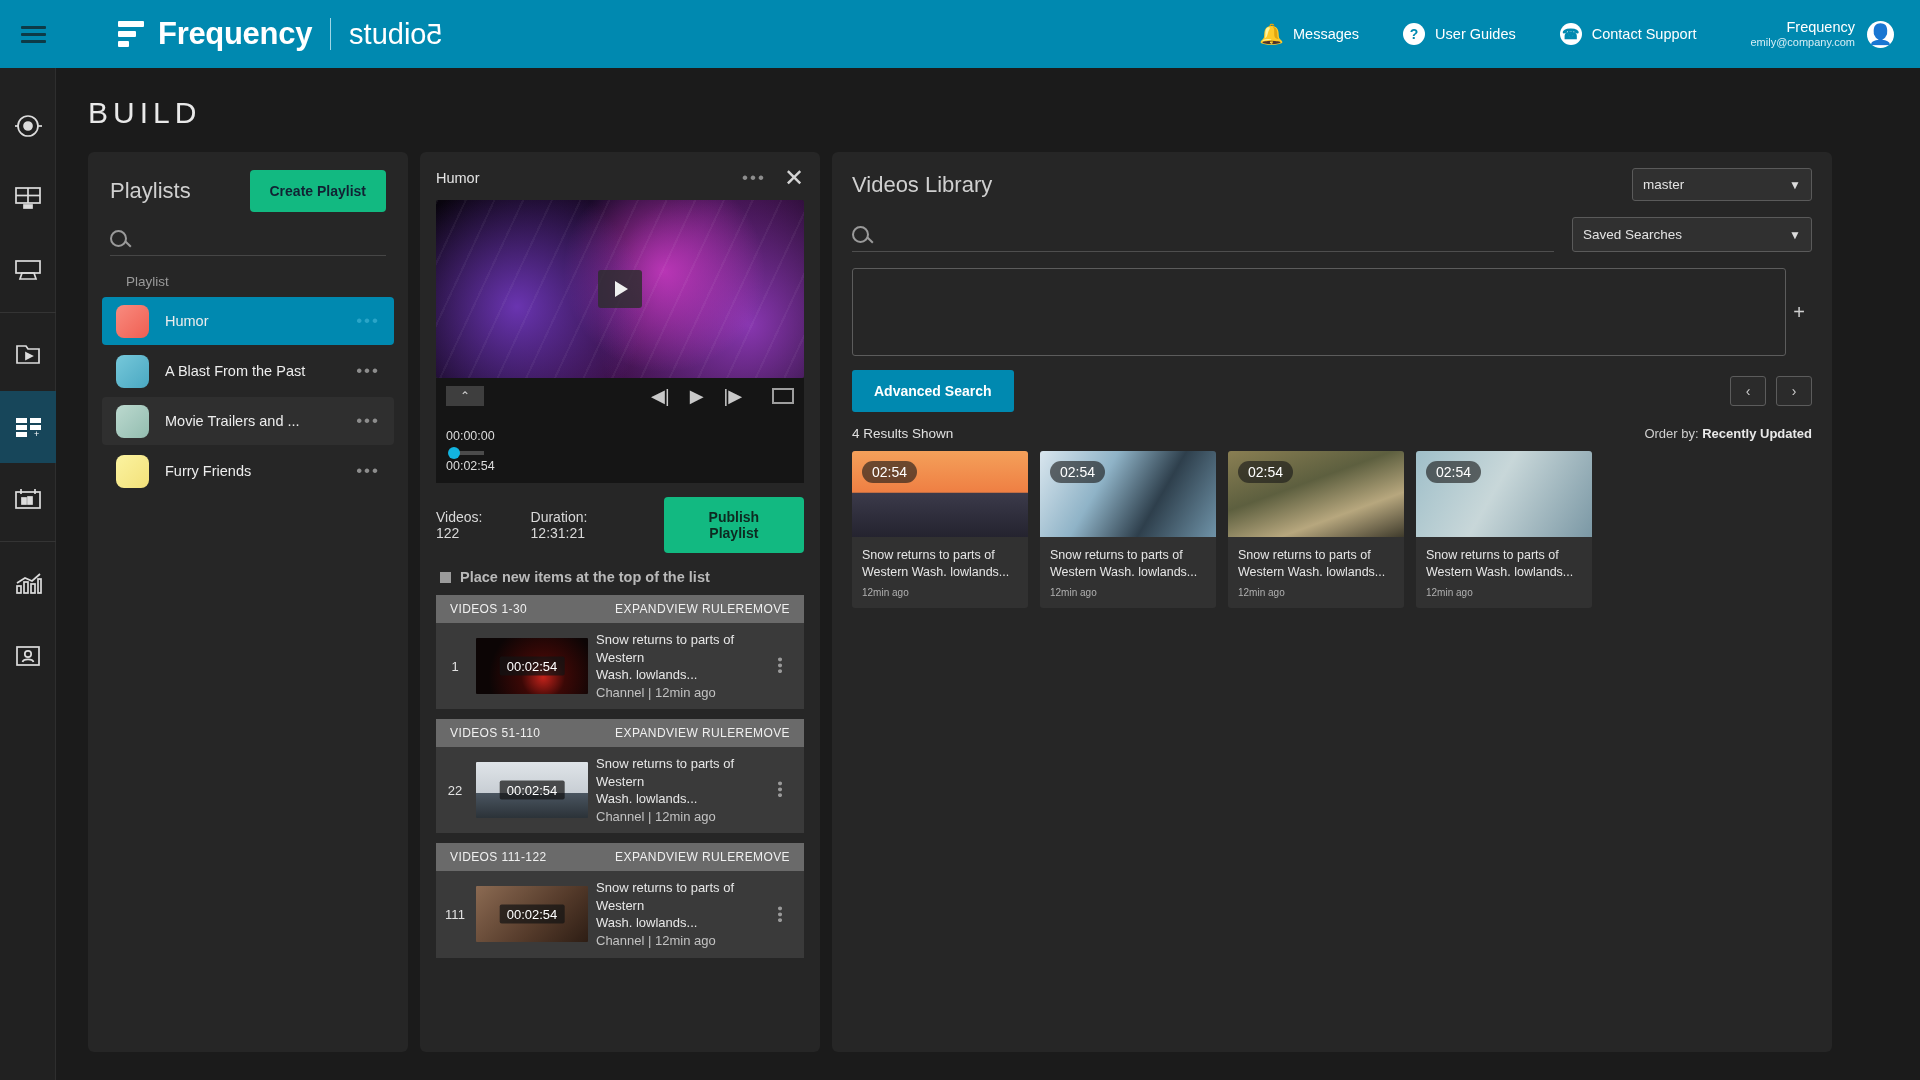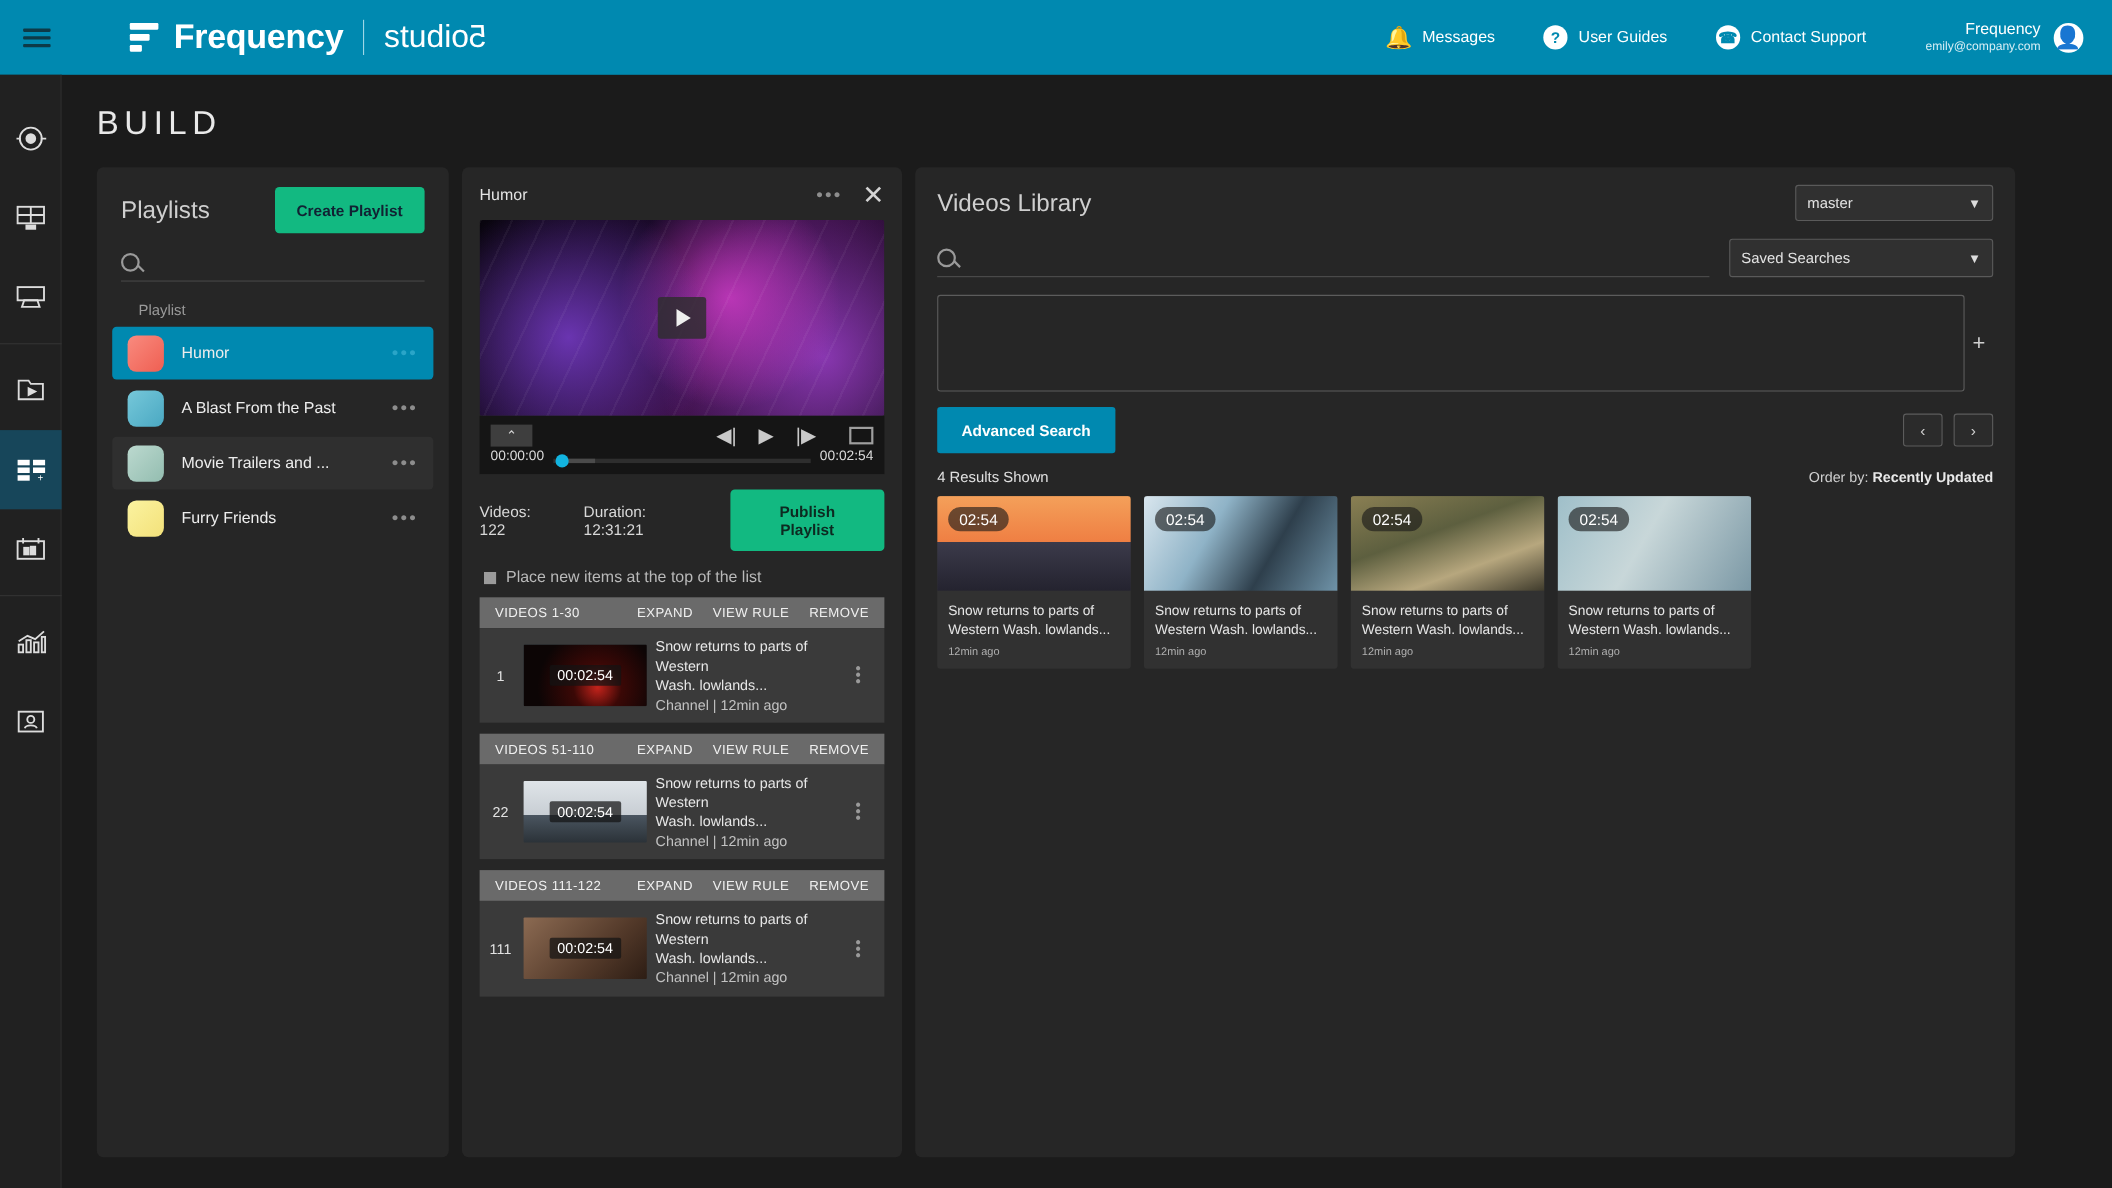--- a/index.html
+++ b/index.html
@@ -101,37 +101,37 @@
     width: 44px; height: 38px; background: rgba(45,45,45,.82); border-radius: 3px;
     display: flex; align-items: center; justify-content: center; cursor: pointer; }
   .play-tri { width: 0; height: 0; border-left: 13px solid #efefef; border-top: 8px solid transparent; border-bottom: 8px solid transparent; margin-left: 3px; }
   .ctrl-bar { margin: 0 16px; background: #151515; padding: 8px 10px 10px 10px; }
   .ctrl-row { display: flex; align-items: center; }
   .expand-btn { width: 38px; height: 20px; background: #3e3e3e; color: #cfcfcf; display: flex;
                 align-items: center; justify-content: center; font-size: 12px; cursor: pointer; }
   .transport { margin-left: auto; display: flex; align-items: center; gap: 20px; padding-right: 8px; }
   .transport span { cursor: pointer; color: #c9c9c9; font-size: 18px; line-height: 1; }
   .fs-box { width: 22px; height: 16px; border: 2px solid #9e9e9e; margin-left: 22px; cursor: pointer; }
-  .scrub-row { display: flex; align-items: flex-end; gap: 8px; margin-top: 1px; }
+  .scrub-row { display: flex; align-items: flex-start; gap: 8px; margin-top: 23px; flex-direction: column; }
   .tcode { font-size: 12.5px; color: #dcdcdc; font-family: "Liberation Sans", sans-serif; }
   .scrub { flex: 1; height: 4px; background: #2e2e2e; position: relative; }
   .scrub-knob { position: absolute; left: 2px; top: -4px; width: 12px; height: 12px; border-radius: 50%; background: #12b4e0; cursor: pointer; }
   .scrub-fill { position: absolute; left: 8px; top: 0; width: 30px; height: 4px; background: #4b4b4b; }
   .meta-row { display: flex; align-items: center; padding: 14px 16px 0 16px; }
   .meta-txt { font-size: 14px; color: #d9d9d9; margin-right: 26px; }
   .btn-publish { margin-left: auto; background: #12b981; color: #0d2a21; font-size: 14px; font-weight: bold;
                  border: none; border-radius: 4px; padding: 12px 22px; cursor: pointer; }
-  .place-row { display: flex; align-items: center; gap: 9px; padding: 16px 16px 10px 20px; }
+  .place-row { display: flex; align-items: center; gap: 9px; padding: 16px 16px 10px 20px; font-weight: bold; }
   .chk { width: 11px; height: 11px; background: #9b9b9b; }
   .place-txt { font-size: 14.5px; color: #b9b9b9; }
 
   .vgroup { margin: 0 16px 10px 16px; }
   .vg-head { background: #6a6a6a; display: flex; align-items: center; padding: 0 14px; height: 28px; }
   .vg-label { font-size: 12px; color: #f0f0f0; letter-spacing: .4px; }
-  .vg-acts { margin-left: auto; display: flex; gap: 18px; }
+  .vg-acts { margin-left: auto; display: flex; }
   .vg-acts span { font-size: 12px; color: #f0f0f0; letter-spacing: .4px; cursor: pointer; }
   .vrow { background: #3a3a3a; display: flex; align-items: center; padding: 8px 10px 8px 6px; gap: 8px; }
   .vrow-idx { width: 26px; text-align: center; font-size: 13px; color: #e2e2e2; flex: none; }
   .vthumb { width: 112px; height: 56px; flex: none; position: relative; border-radius: 1px; overflow: hidden; }
   .vthumb .dur { position: absolute; left: 50%; top: 50%; transform: translate(-50%,-50%);
                  background: rgba(20,20,20,.72); color: #fff; font-size: 13px; padding: 2px 7px; border-radius: 2px; }
   .vinfo { flex: 1; line-height: 1.35; }
   .vinfo .t { font-size: 13px; color: #e7e7e7; }
   .vinfo .s { font-size: 13px; color: #c2c2c2; }
   .vkebab { color: #9a9a9a; font-size: 14px; padding: 0 6px; cursor: pointer; letter-spacing: 1px; writing-mode: vertical-rl; }

